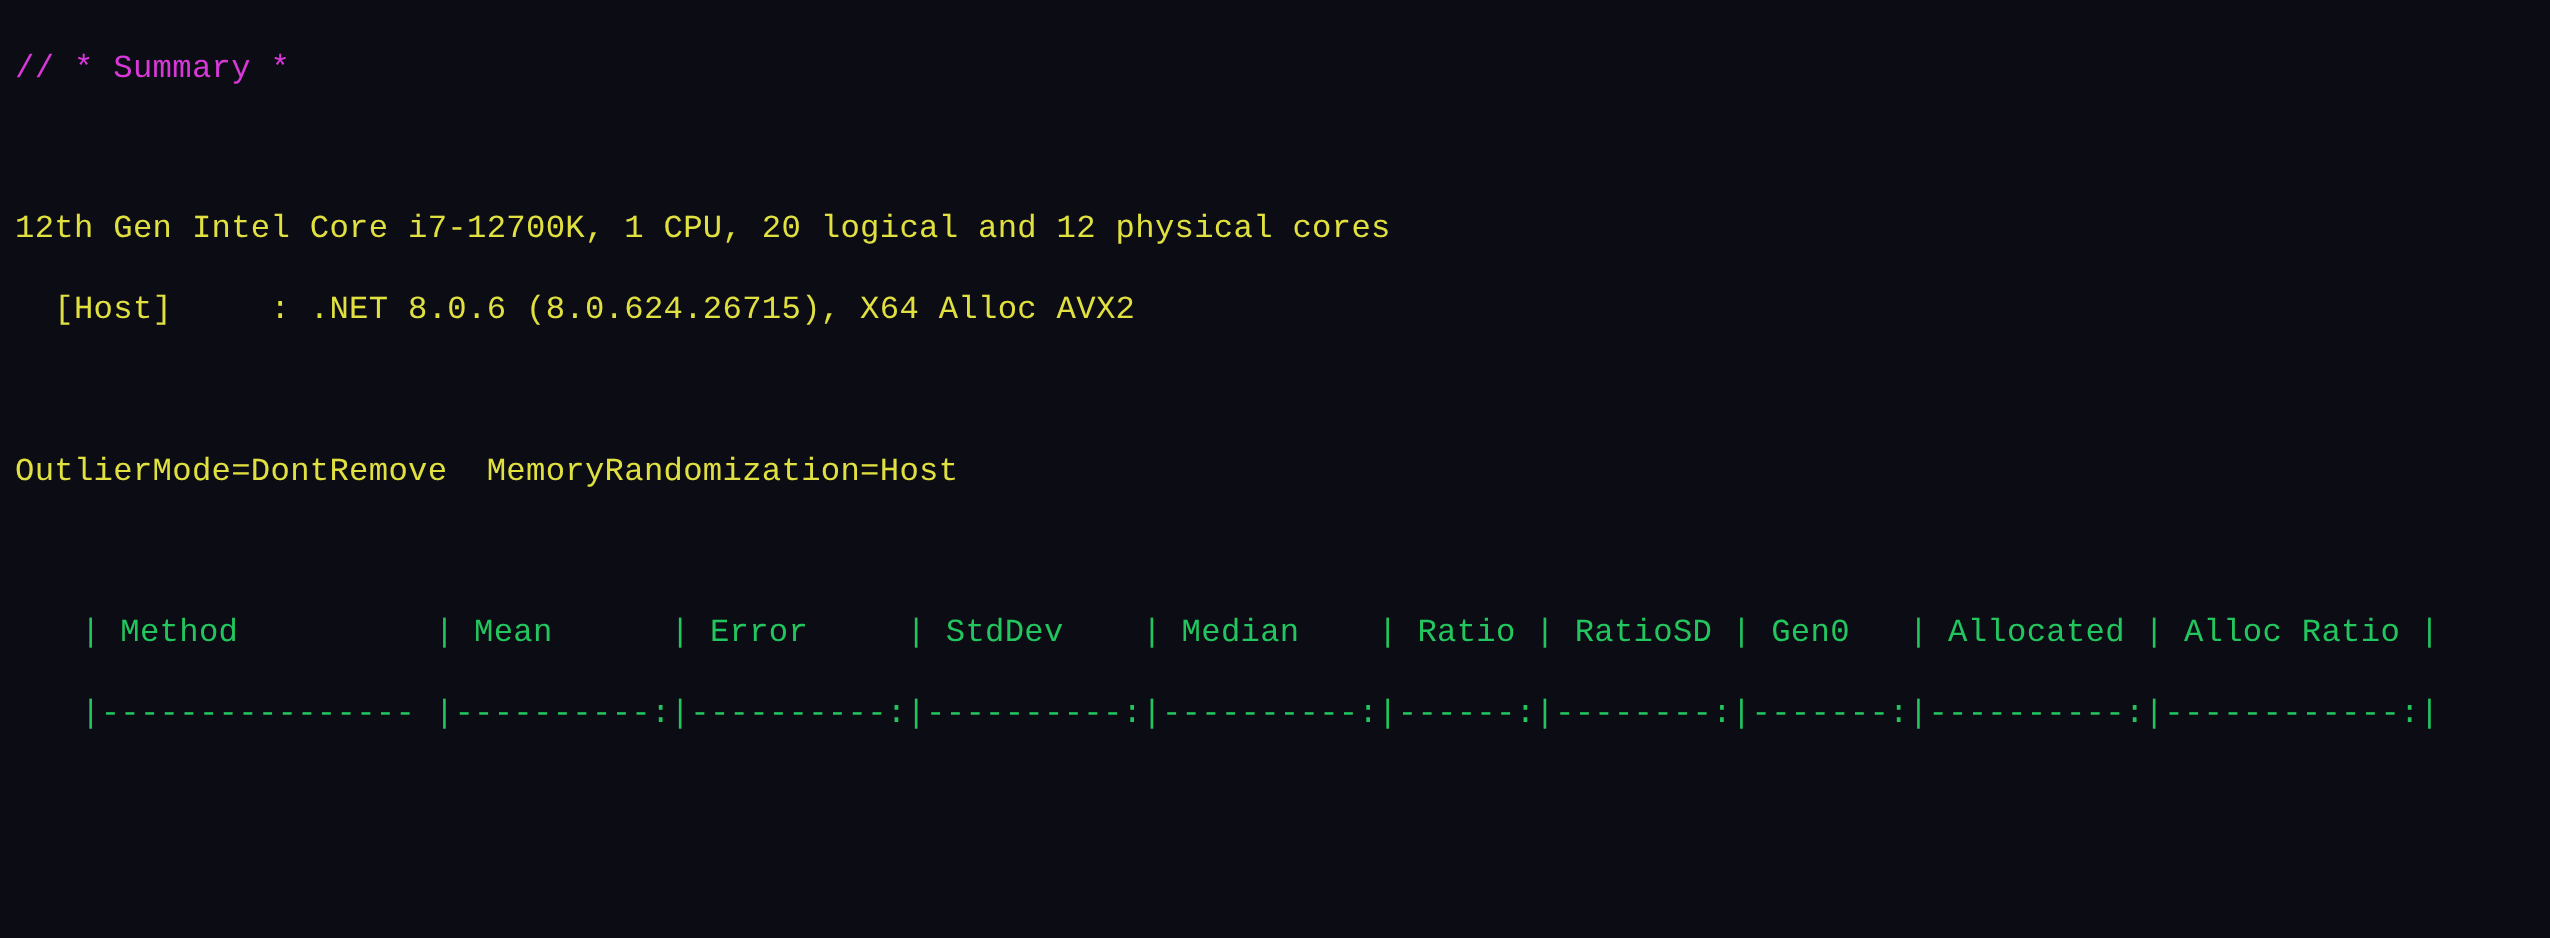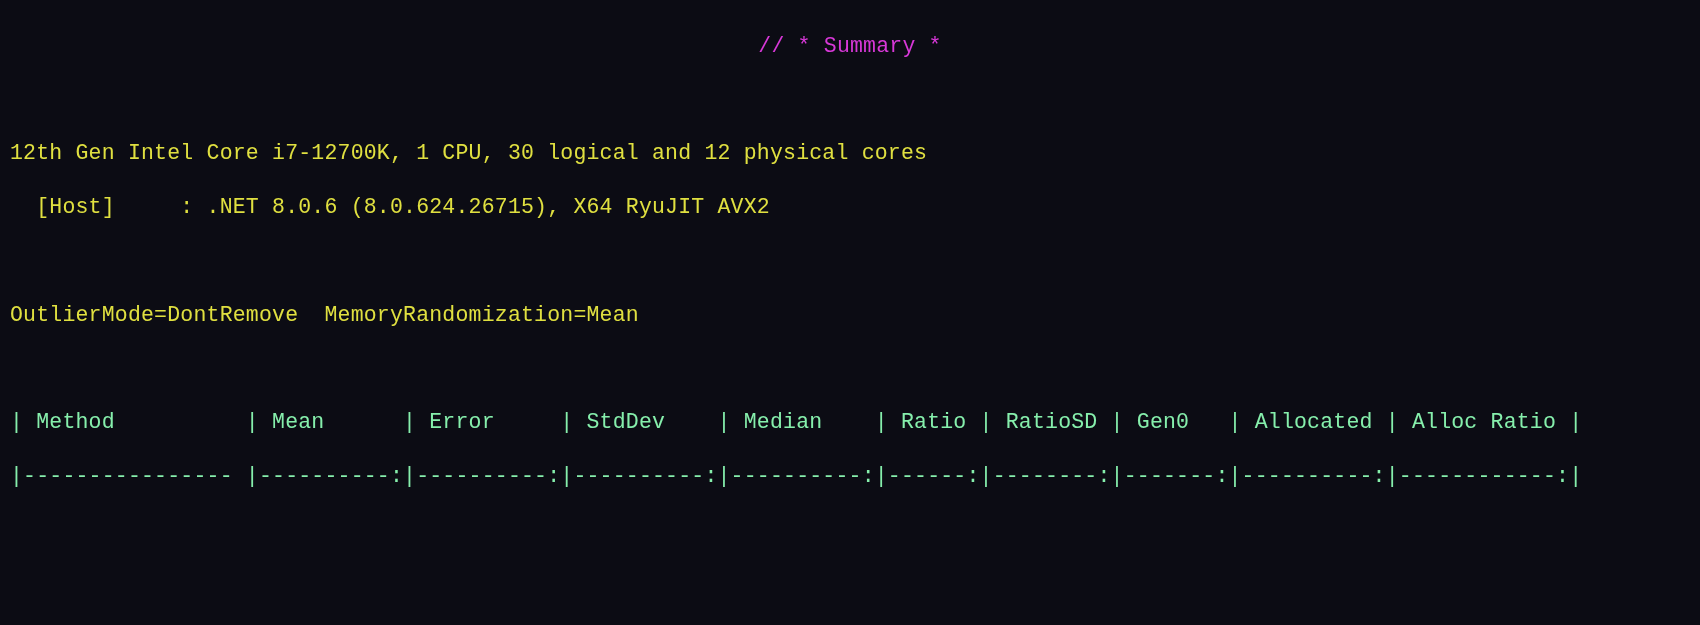--- a/index.html
+++ b/index.html
@@ -9,35 +9,35 @@
       background: #0c0c14;
       font-family: 'Consolas', 'Courier New', monospace;
       font-size: 21.5px;
       line-height: 1.25;
       font-weight: 500;
       color: #1fd9c9;
       overflow: hidden;
       letter-spacing: 0.2px;
     }
     .container { padding: 6px 10px; white-space: pre; }
-    .magenta { color: #d838d8; text-align: center; }
+    .magenta { color: #d838d8; }
     .yellow { color: #e0e040; }
-    .cyan { color: #86efac; }
+    .cyan { color: #22c55e; margin-left: 44px; }
     .line { display: block; }
   </style>
 </head>
 <body>
 
 <div class="container">
 <span class="line magenta">// * Summary *</span>
 <span class="line"> </span>
-<span class="line yellow">12th Gen Intel Core i7-12700K, 1 CPU, 30 logical and 12 physical cores</span>
-<span class="line yellow">  [Host]     : .NET 8.0.6 (8.0.624.26715), X64 RyuJIT AVX2</span>
+<span class="line yellow">12th Gen Intel Core i7-12700K, 1 CPU, 20 logical and 12 physical cores</span>
+<span class="line yellow">  [Host]     : .NET 8.0.6 (8.0.624.26715), X64 Alloc AVX2</span>
 <span class="line"> </span>
-<span class="line yellow">OutlierMode=DontRemove  MemoryRandomization=Mean  </span>
+<span class="line yellow">OutlierMode=DontRemove  MemoryRandomization=Host  </span>
 <span class="line"> </span>
 <span class="line cyan">| Method          | Mean      | Error     | StdDev    | Median    | Ratio | RatioSD | Gen0   | Allocated | Alloc Ratio |</span>
 <span class="line cyan">|---------------- |----------:|----------:|----------:|----------:|------:|--------:|-------:|----------:|------------:|</span>
 
 
 
 
 
 
 

